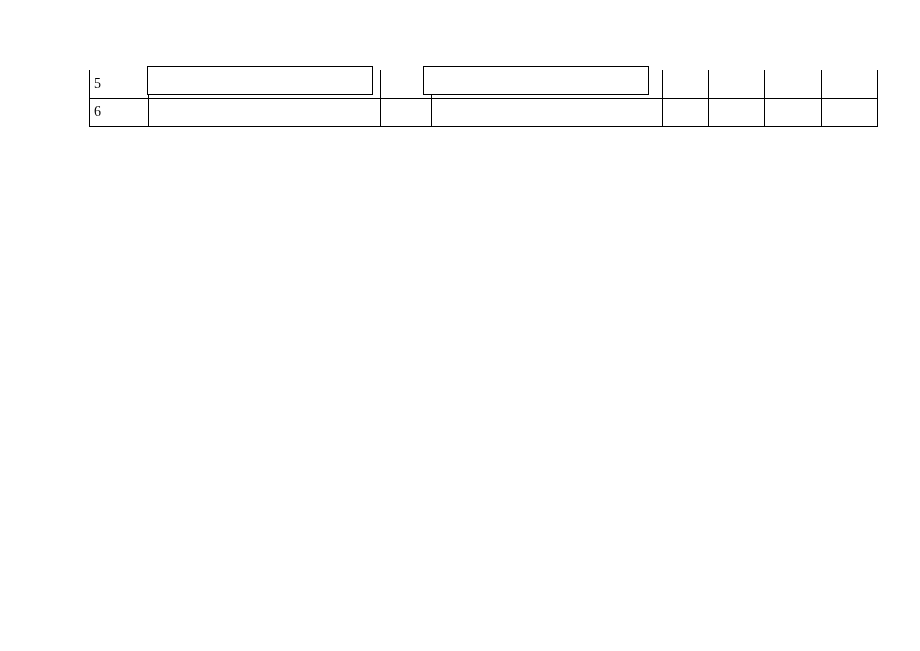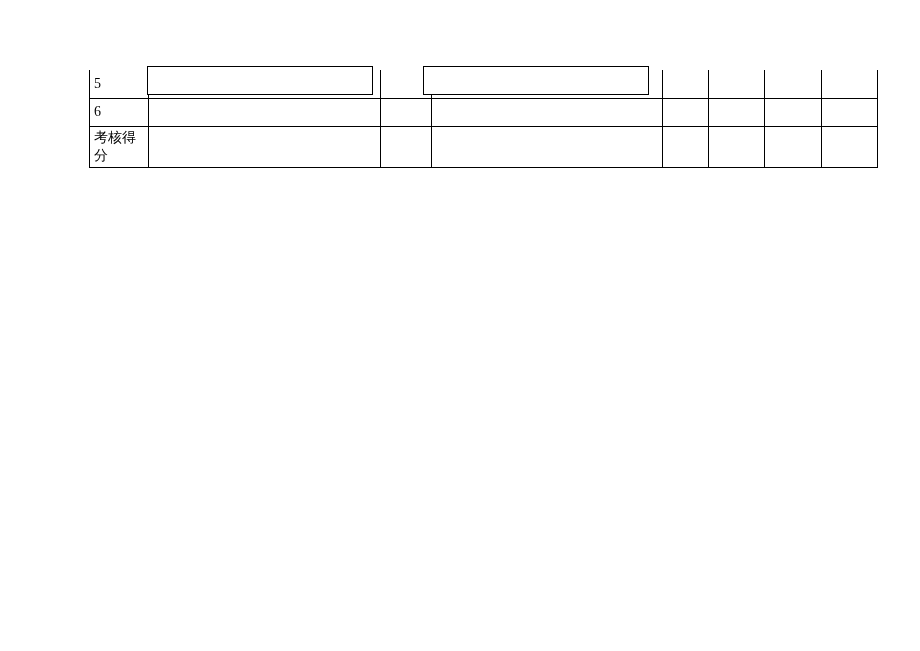--- a/index.html
+++ b/index.html
@@ -92,30 +92,20 @@
       <tr>
         <td class="col0">6</td>
         <td class="col1"></td>
         <td class="col2"></td>
         <td class="col3"></td>
         <td class="col4"></td>
         <td class="col5"></td>
         <td class="col6"></td>
         <td class="col7"></td>
       </tr>
-      <tr>
-        <td class="col0">考核得分</td>
-        <td class="col1"></td>
-        <td class="col2"></td>
-        <td class="col3"></td>
-        <td class="col4"></td>
-        <td class="col5"></td>
-        <td class="col6"></td>
-        <td class="col7"></td>
-      </tr>
     </tbody>
       </table>
     <div class="overlay-boxes">
       <div class="obox obox1"></div>
       <div class="obox obox3"></div>
     </div>
   </div>
 </div>
 
 </body></html>

